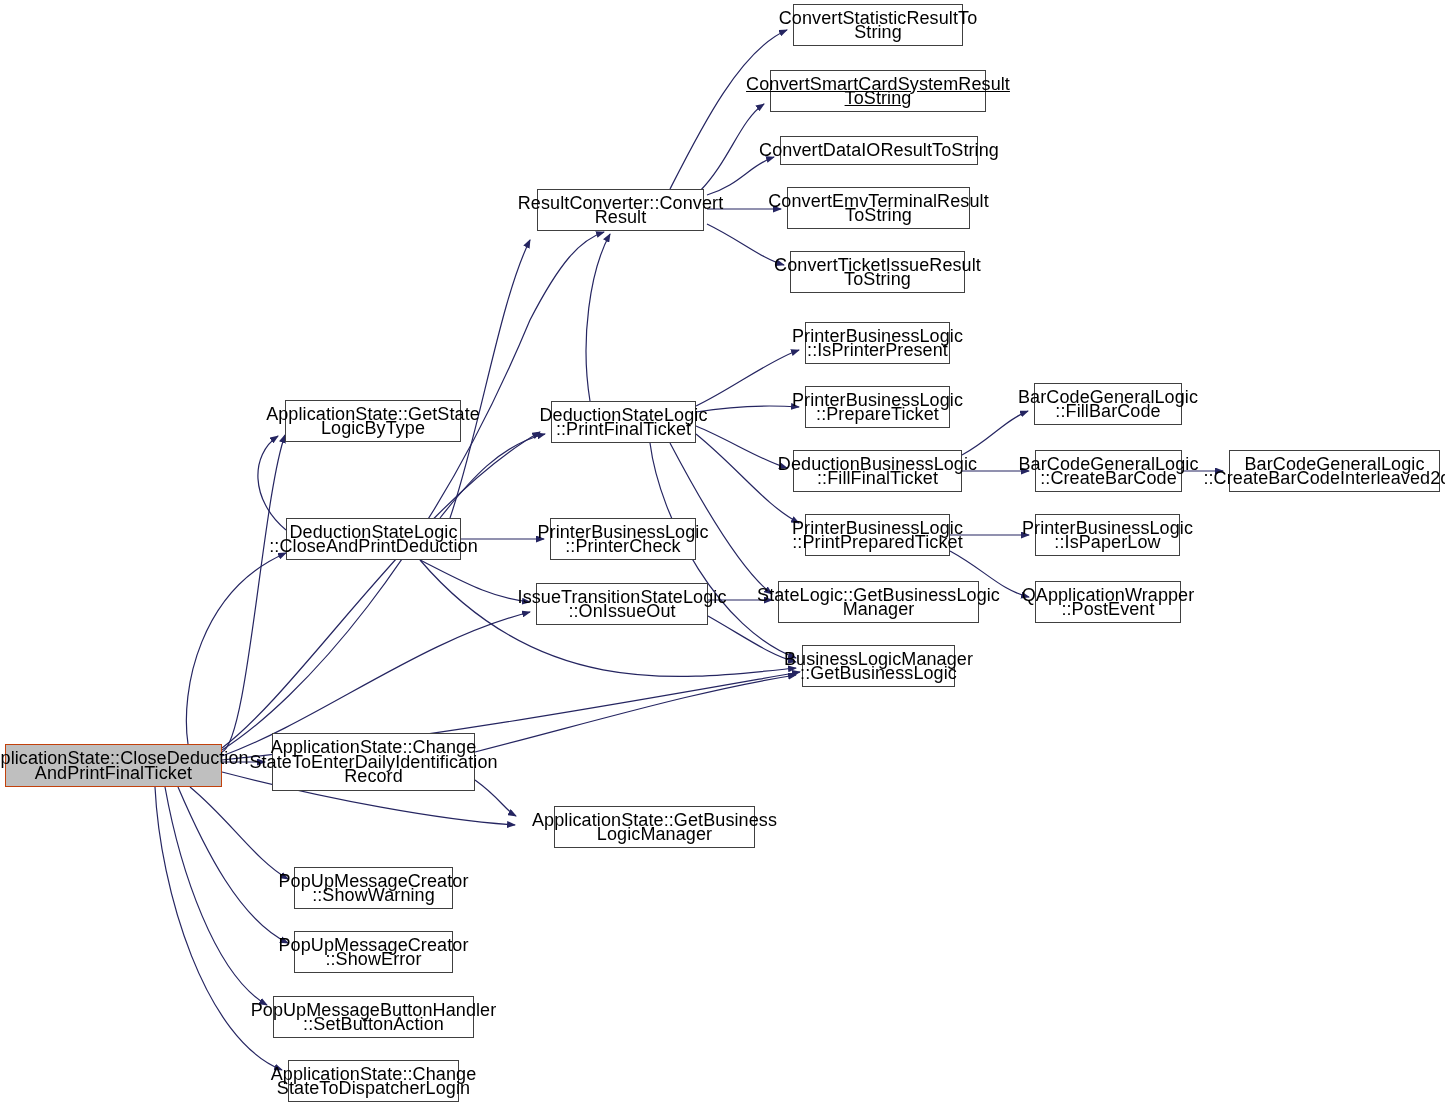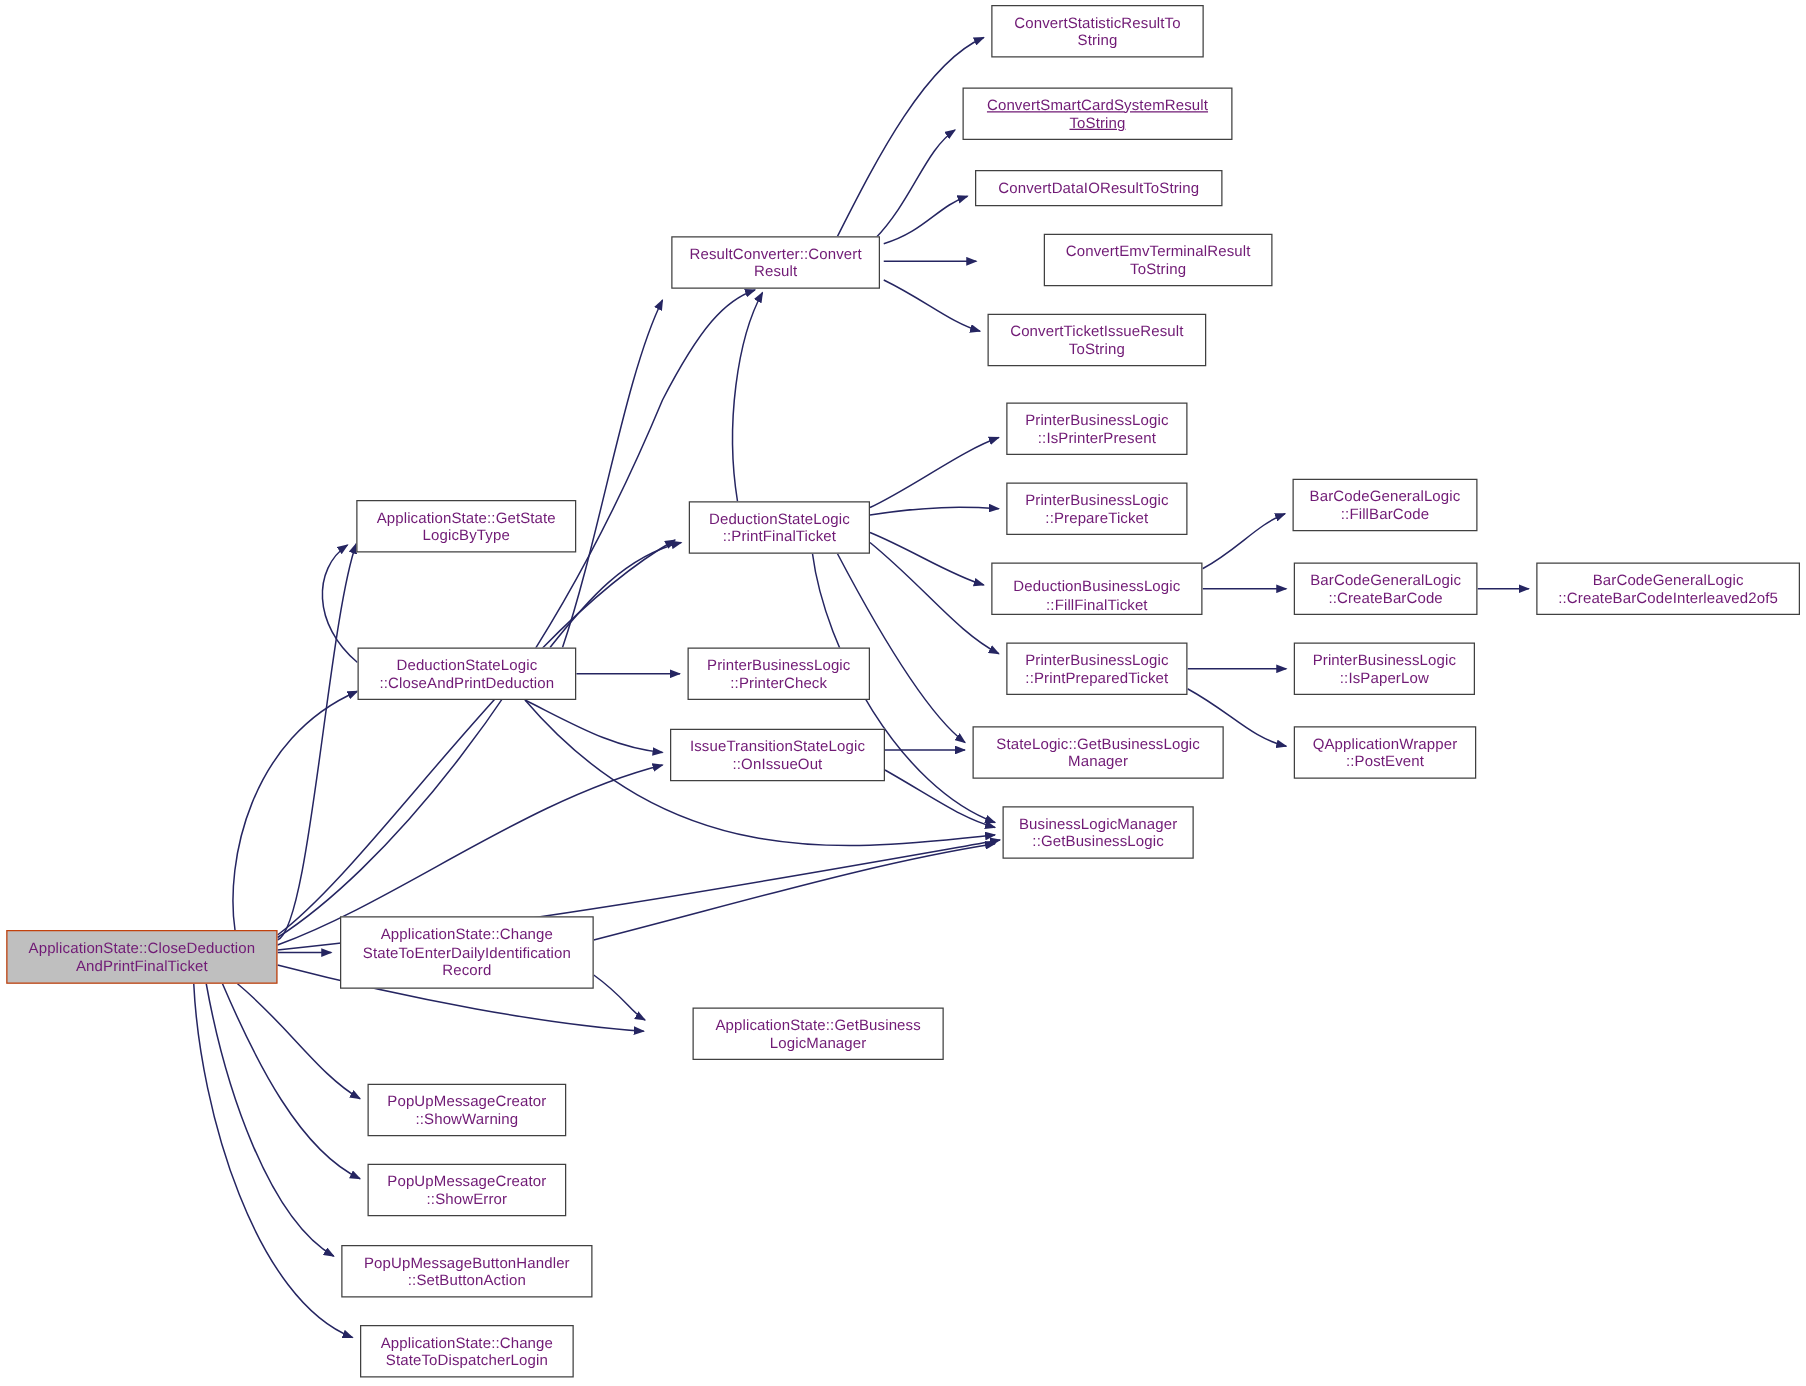--- a/index.html
+++ b/index.html
@@ -8,22 +8,22 @@
   svg#graph{position:absolute;left:0;top:0;width:1445px;height:1109px;}
   .node-box{
     position:absolute;
     box-sizing:border-box;
     border:1px solid #404040;
     background:#ffffff;
     display:flex;
     align-items:center;
     justify-content:center;
     text-align:center;
-    color:#701a75;
-    font-size:12px;
+    color:#000000;
+    font-size:18px;
     line-height:14.5px;
     letter-spacing:0.1px;
     white-space:pre-line;
     cursor:pointer;
     font-family:"Liberation Sans", sans-serif;
   }
   .node-box.root{
     background:#bfbfbf;
     border:1px solid #c2410c;
   }
@@ -107,29 +107,29 @@
 ::PrinterCheck</span></div>
       <div class="node-box" style="left: 536px; top: 583px; width: 172px; height: 42px;"><span class="node-label">IssueTransitionStateLogic
 ::OnIssueOut</span></div>
       <div class="node-box" style="left: 522px; top: 806px; width: 201px; height: 42px; margin-left: 32px;"><span class="node-label">ApplicationState::GetBusiness
 LogicManager</span></div>
       <div class="node-box" style="left: 793px; top: 4px; width: 170px; height: 42px;"><span class="node-label">ConvertStatisticResultTo
 String</span></div>
       <div class="node-box" style="left: 770px; top: 70px; width: 216px; height: 42px; text-decoration: underline;"><span class="node-label">ConvertSmartCardSystemResult
 ToString</span></div>
       <div class="node-box" style="left: 780px; top: 136px; width: 198px; height: 29px;"><span class="node-label">ConvertDataIOResultToString</span></div>
-      <div class="node-box" style="left: 787px; top: 187px; width: 183px; height: 42px; margin-left: 48px;"><span class="node-label">ConvertEmvTerminalResult
+      <div class="node-box" style="left: 787px; top: 187px; width: 183px; height: 42px;"><span class="node-label">ConvertEmvTerminalResult
 ToString</span></div>
       <div class="node-box" style="left: 790px; top: 251px; width: 175px; height: 42px;"><span class="node-label">ConvertTicketIssueResult
 ToString</span></div>
       <div class="node-box" style="left: 805px; top: 322px; width: 145px; height: 42px;"><span class="node-label">PrinterBusinessLogic
 ::IsPrinterPresent</span></div>
       <div class="node-box" style="left: 805px; top: 386px; width: 145px; height: 42px;"><span class="node-label">PrinterBusinessLogic
 ::PrepareTicket</span></div>
-      <div class="node-box" style="left: 793px; top: 450px; width: 169px; height: 42px; align-items: flex-end;"><span class="node-label">DeductionBusinessLogic
+      <div class="node-box" style="left: 793px; top: 450px; width: 169px; height: 42px;"><span class="node-label">DeductionBusinessLogic
 ::FillFinalTicket</span></div>
       <div class="node-box" style="left: 805px; top: 514px; width: 145px; height: 42px;"><span class="node-label">PrinterBusinessLogic
 ::PrintPreparedTicket</span></div>
       <div class="node-box" style="left: 778px; top: 581px; width: 201px; height: 42px;"><span class="node-label">StateLogic::GetBusinessLogic
 Manager</span></div>
       <div class="node-box" style="left: 802px; top: 645px; width: 153px; height: 42px;"><span class="node-label">BusinessLogicManager
 ::GetBusinessLogic</span></div>
       <div class="node-box" style="left: 1034px; top: 383px; width: 148px; height: 42px;"><span class="node-label">BarCodeGeneralLogic
 ::FillBarCode</span></div>
       <div class="node-box" style="left: 1035px; top: 450px; width: 147px; height: 42px;"><span class="node-label">BarCodeGeneralLogic

